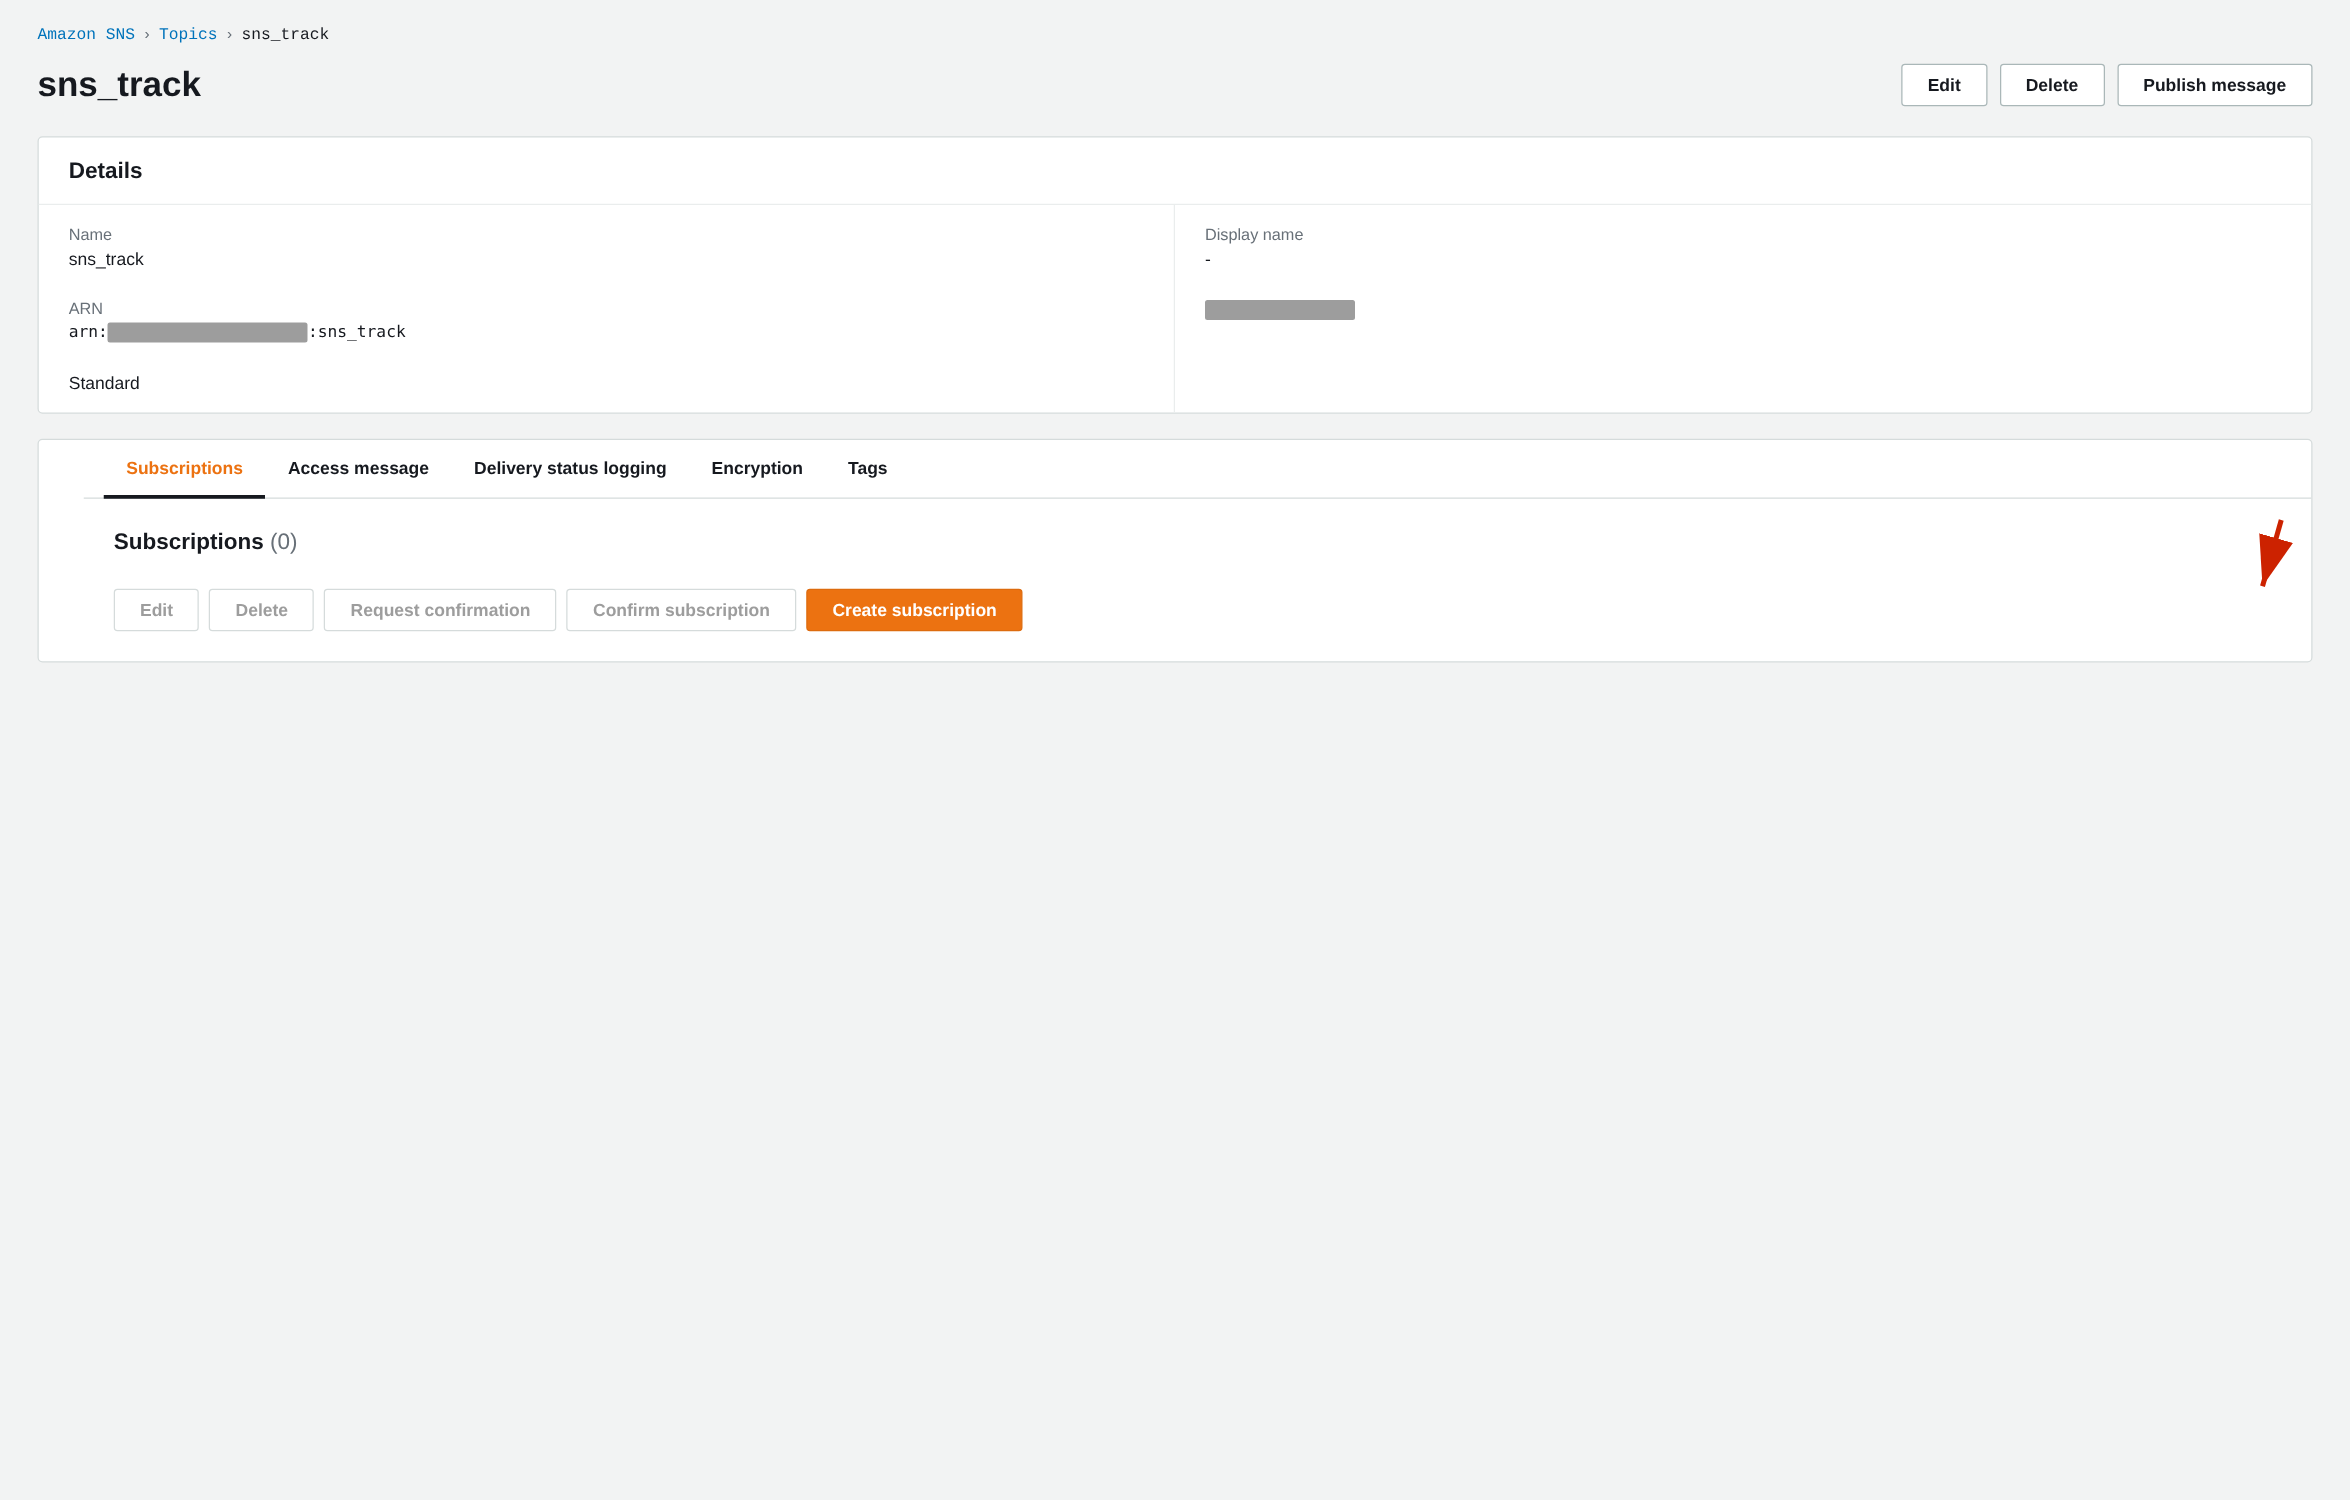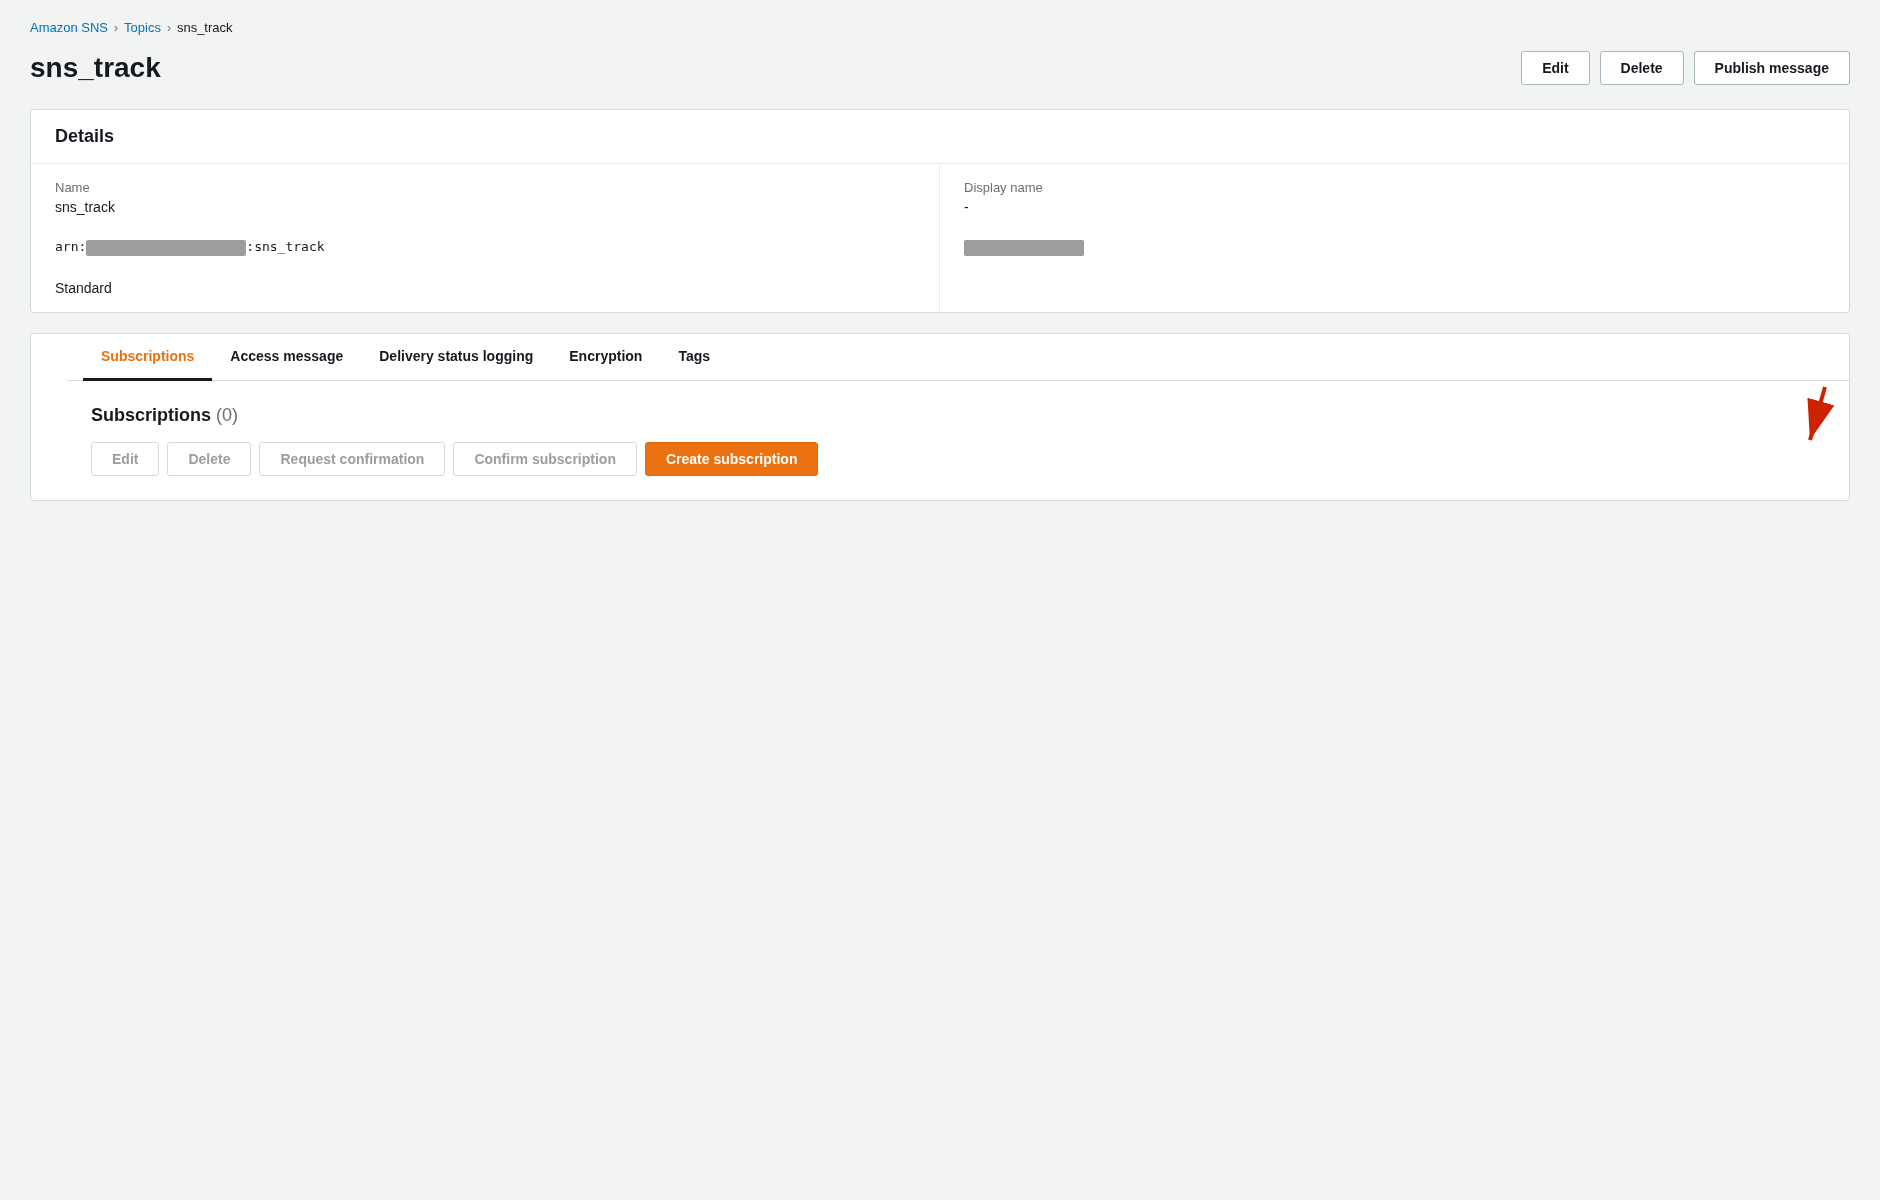--- a/index.html
+++ b/index.html
@@ -14,20 +14,21 @@
       max-width: 1880px;
     }
     
     .breadcrumb {
       display: flex;
       align-items: center;
       gap: 6px;
       font-size: 13px;
       margin-bottom: 16px;
       color: #0073bb;
+      font-family: Liberation Mono, monospace;
     }
     .breadcrumb a {
       color: #0073bb;
       text-decoration: none;
       cursor: pointer;
     }
     .breadcrumb .separator {
       color: #687078;
       font-size: 12px;
     }
@@ -150,21 +151,21 @@
       border-bottom: 3px solid #16191f;
     }
     .tabs-content {
       padding: 24px;
     }
     
     .section-header {
       display: flex;
       align-items: center;
       justify-content: space-between;
-      margin-bottom: 16px;
+      margin-bottom: 27px;
     }
     .section-title {
       font-size: 18px;
       font-weight: 700;
     }
     .section-count {
       color: #687078;
       font-weight: 400;
     }
     .subscription-actions {
@@ -213,20 +214,21 @@
       <h2>Details</h2>
     </div>
     <div class="details-grid">
 
       <div class="details-col">
         <div class="detail-item">
           <div class="detail-label">Name</div>
           <div class="detail-value">sns_track</div>
         </div>
         <div class="detail-item">
+          <div class="detail-label">ARN</div>
           <div class="detail-value mono">
             <span>arn:</span><span class="redacted" style="width:160px;"></span><span>:sns_track</span>
           </div>
         </div>
         <div class="detail-item">
           <div class="detail-value">Standard</div>
         </div>
       </div>
 
       <div class="details-col">

